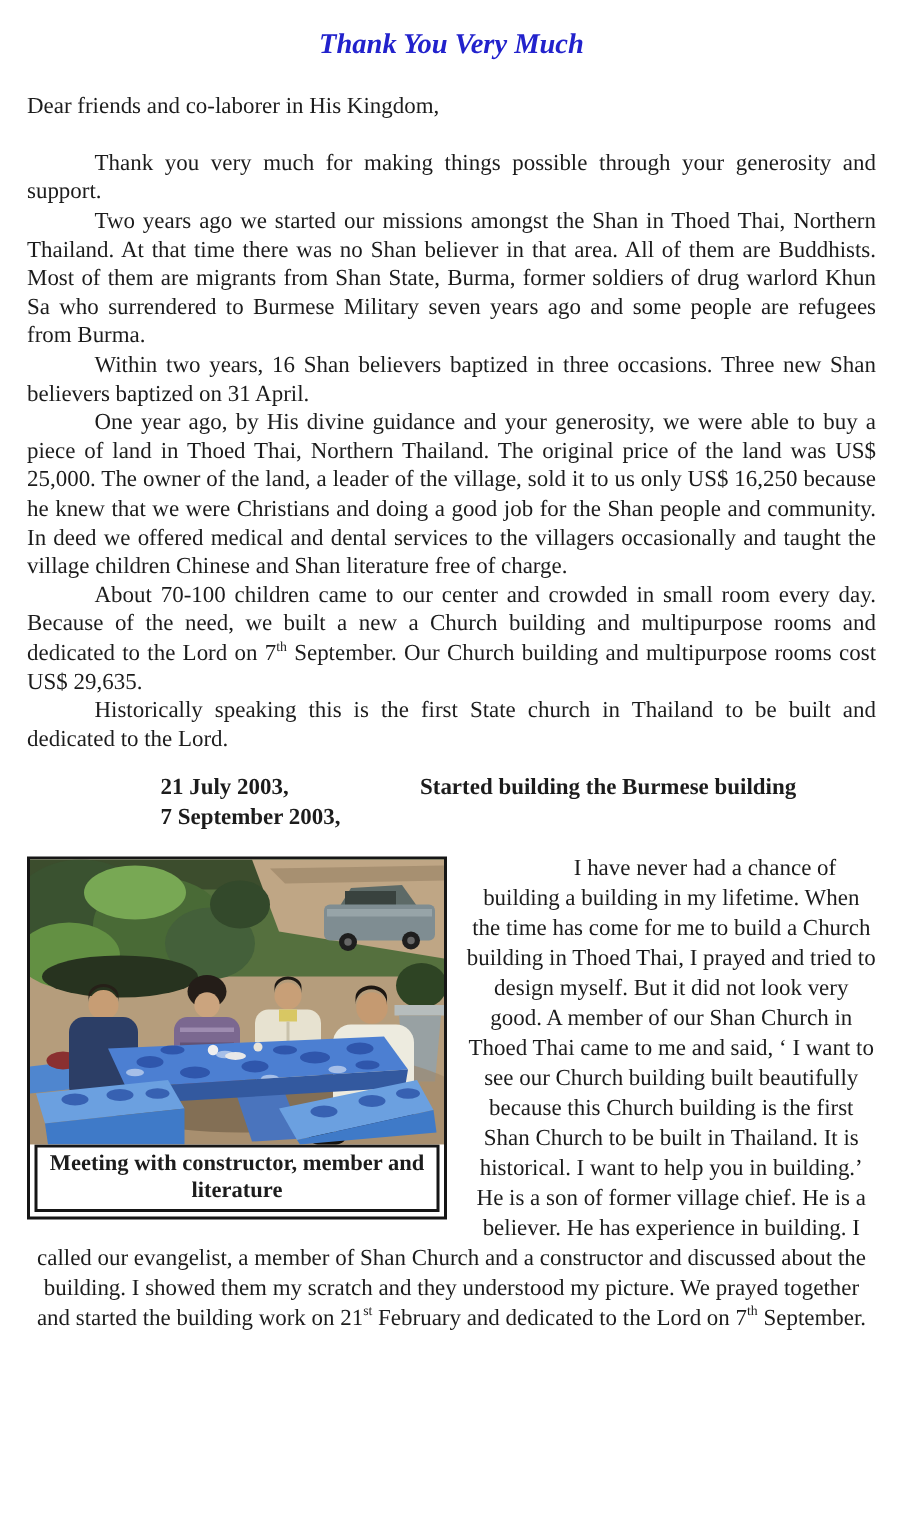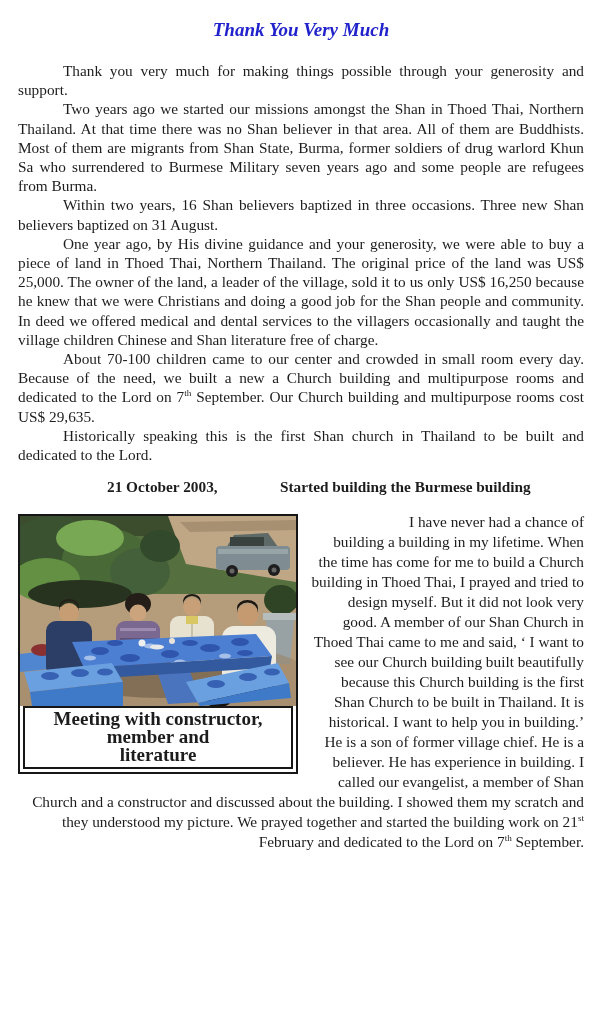--- a/index.html
+++ b/index.html
@@ -60,55 +60,57 @@
     margin:2px 13px 8px 0;
     background:#fff;
   }
   .photo-img{display:block;width:276px;height:190px;}
   .photo-caption{
     margin:0 3px 3px 3px;
     border:2px solid #161616;
     background:#ffffff;
     text-align:center;
     font-weight:bold;
-    font-size:19px;
+    font-size:15px;
     line-height:18px;
     padding:2px 2px 3px 2px;
   }
   .wrap-para{
     margin:0;
     text-indent:45px;
-    text-align:right;
+    text-align:center;
     line-height:20px;
   }
   .clear{clear:both;}
 </style>
 </head>
 <body>
 
 <div class="page">
 
   <h1 class="doc-title" style="color: rgb(34, 34, 204);">Thank You Very Much</h1>
 
+  <p class="salutation">Dear friends and co-laborer in His Kingdom,</p>
 
   <div>
       <p class="body-para"><span>Thank you very much for making things possible through your generosity and support.</span></p>
       <p class="body-para"><span>Two years ago we started our missions amongst the Shan in Thoed Thai, Northern Thailand. At that time there was no Shan believer in that area. All of them are Buddhists. Most of them are migrants from Shan State, Burma, former soldiers of drug warlord Khun Sa who surrendered to Burmese Military seven years ago and some people are refugees from Burma.</span></p>
-      <p class="body-para"><span>Within two years, 16 Shan believers baptized in three occasions. Three new Shan believers baptized on 31 August.</span></p>
+      <p class="body-para"><span>Within two years, 16 Shan believers baptized in three occasions. Three new Shan believers baptized on 31 April.</span></p>
       <p class="body-para"><span>One year ago, by His divine guidance and your generosity, we were able to buy a piece of land in Thoed Thai, Northern Thailand. The original price of the land was US$ 25,000. The owner of the land, a leader of the village, sold it to us only US$ 16,250 because he knew that we were Christians and doing a good job for the Shan people and community. In deed we offered medical and dental services to the villagers occasionally and taught the village children Chinese and Shan literature free of charge.</span></p>
       <p class="body-para"><span>About 70-100 children came to our center and crowded in small room every day. Because of the need, we built a new a Church building and multipurpose rooms and dedicated to the Lord on 7</span><sup class="ord">th</sup><span> September. Our Church building and multipurpose rooms cost US$ 29,635.</span></p>
-      <p class="body-para"><span>Historically speaking this is the first Shan church in Thailand to be built and dedicated to the Lord.</span></p>
+      <p class="body-para"><span>Historically speaking this is the first State church in Thailand to be built and dedicated to the Lord.</span></p>
     </div>
 
   <div class="schedule">
     <div class="schedule-row">
-      <span class="schedule-date">21 October 2003,</span>
+      <span class="schedule-date">21 July 2003,</span>
       <span class="schedule-event">Started building the Burmese building</span>
     </div>
     <div class="schedule-row">
+      <span class="schedule-date">7 September 2003,</span>
     </div>
   </div>
 
   <div class="photo-section">
     <div class="photo-frame">
       <svg class="photo-img" viewBox="0 0 276 190" preserveAspectRatio="none" xmlns="http://www.w3.org/2000/svg">
 
         <rect x="0" y="0" width="276" height="190" fill="#b59d7c"></rect>
 
         <rect x="0" y="0" width="276" height="78" fill="#55703e"></rect>

